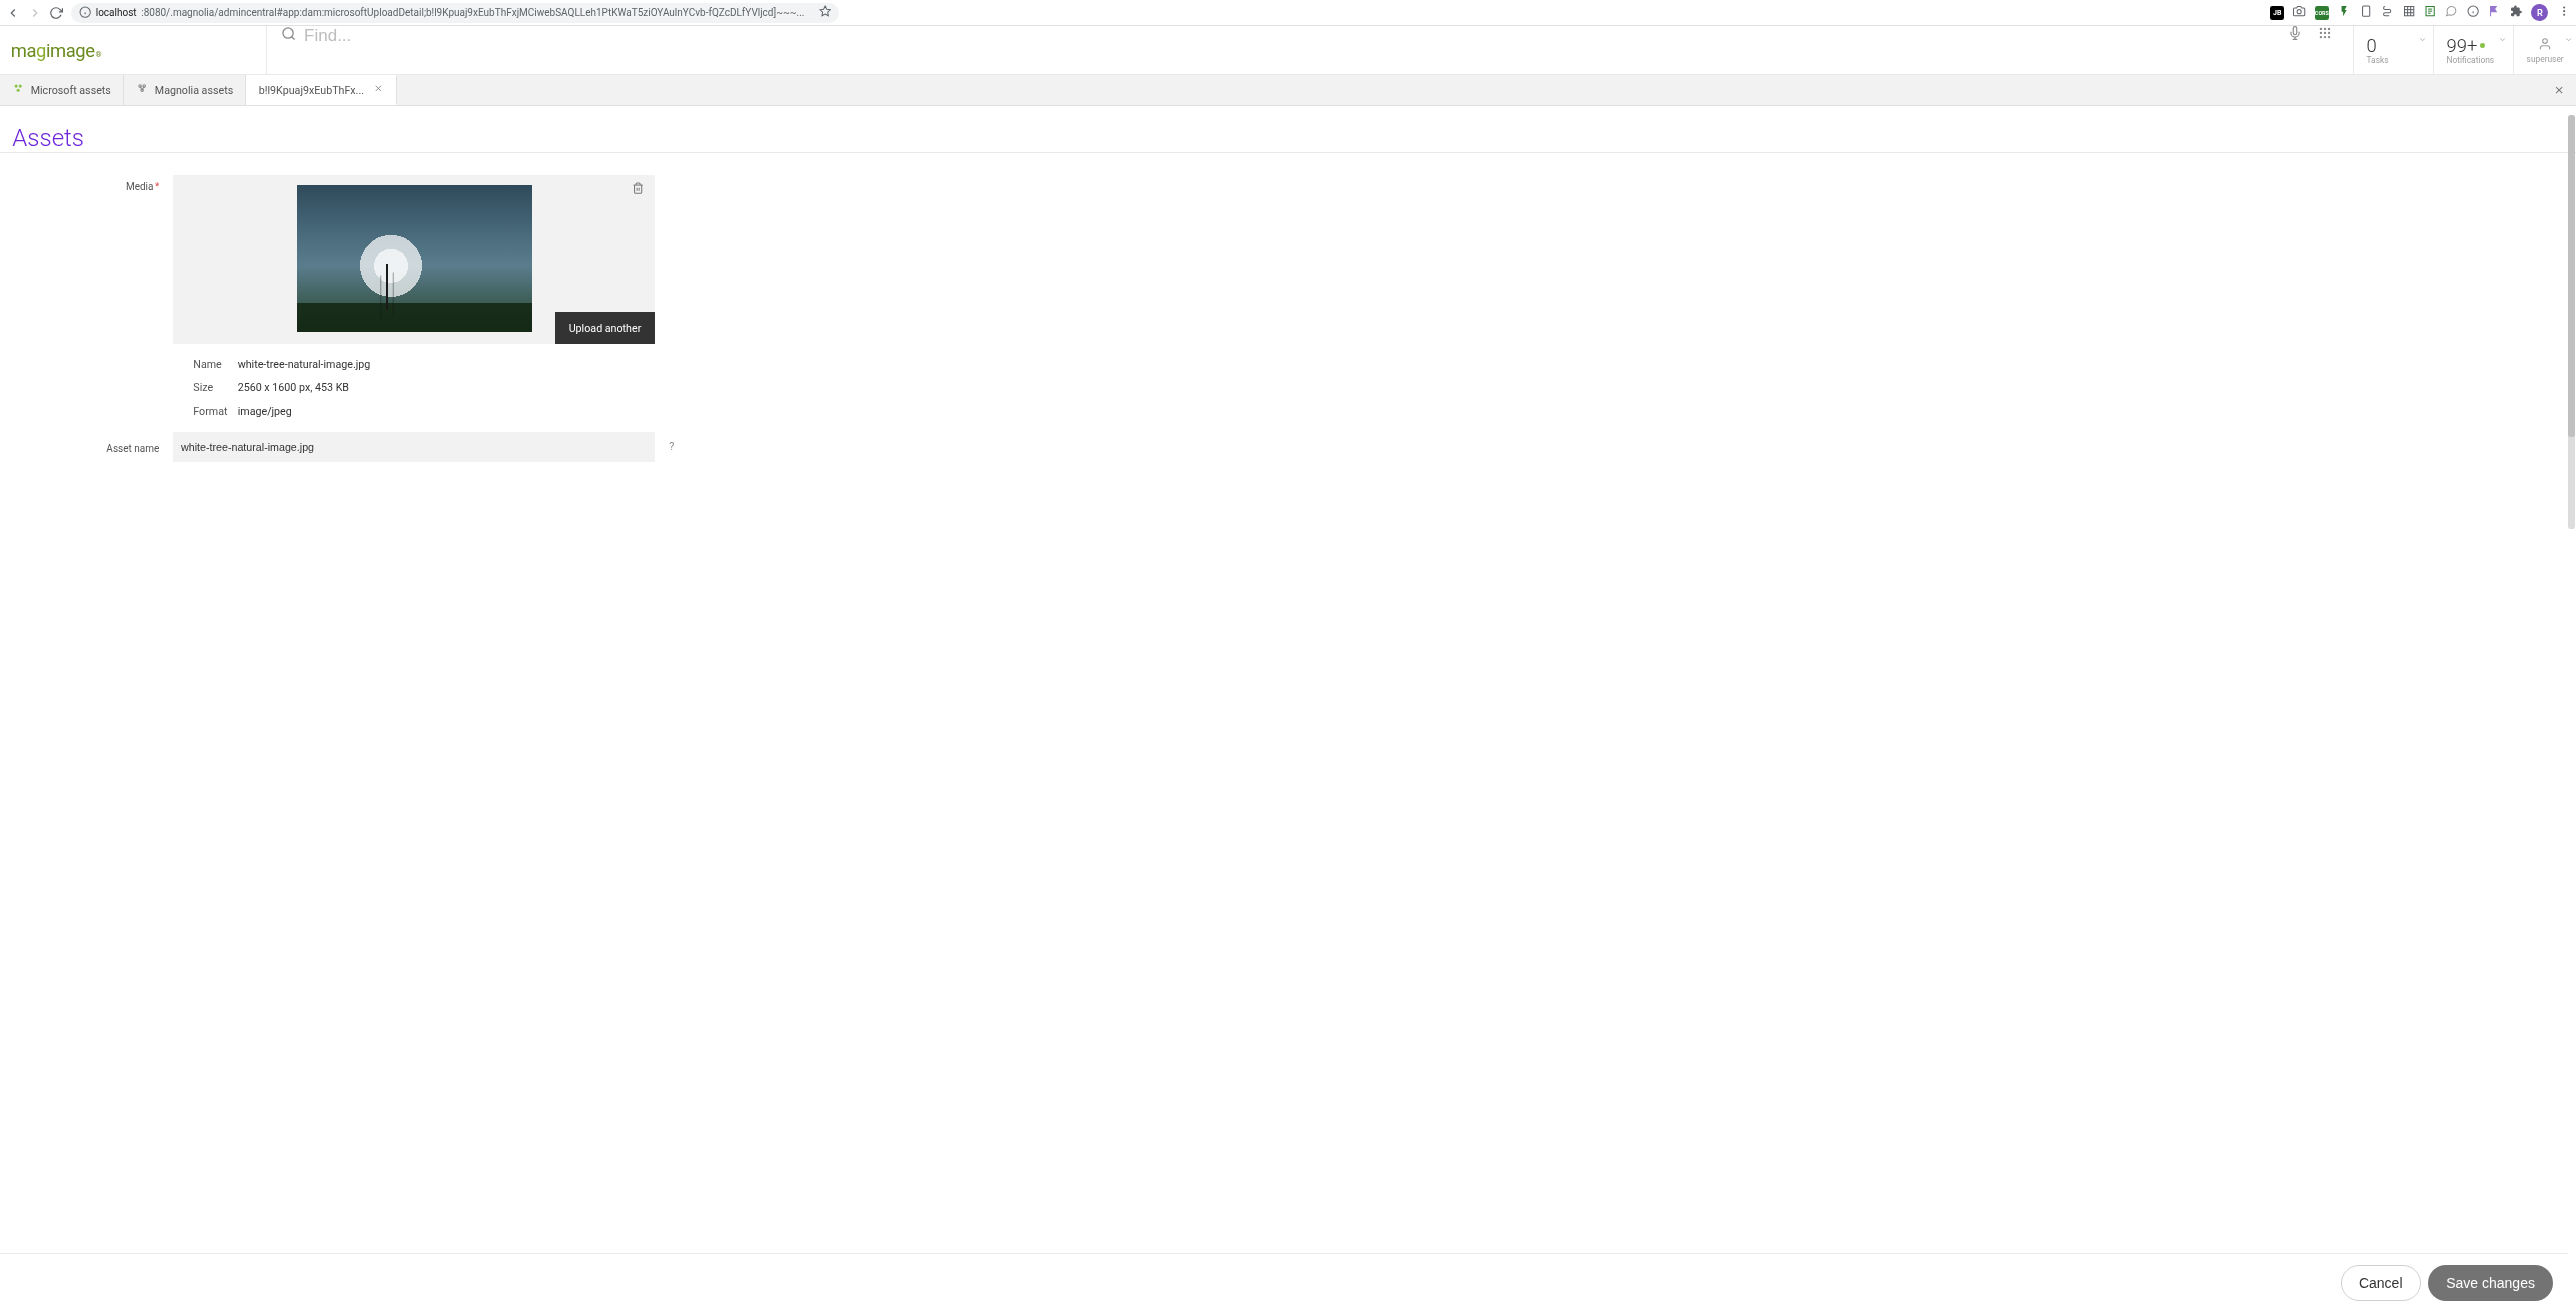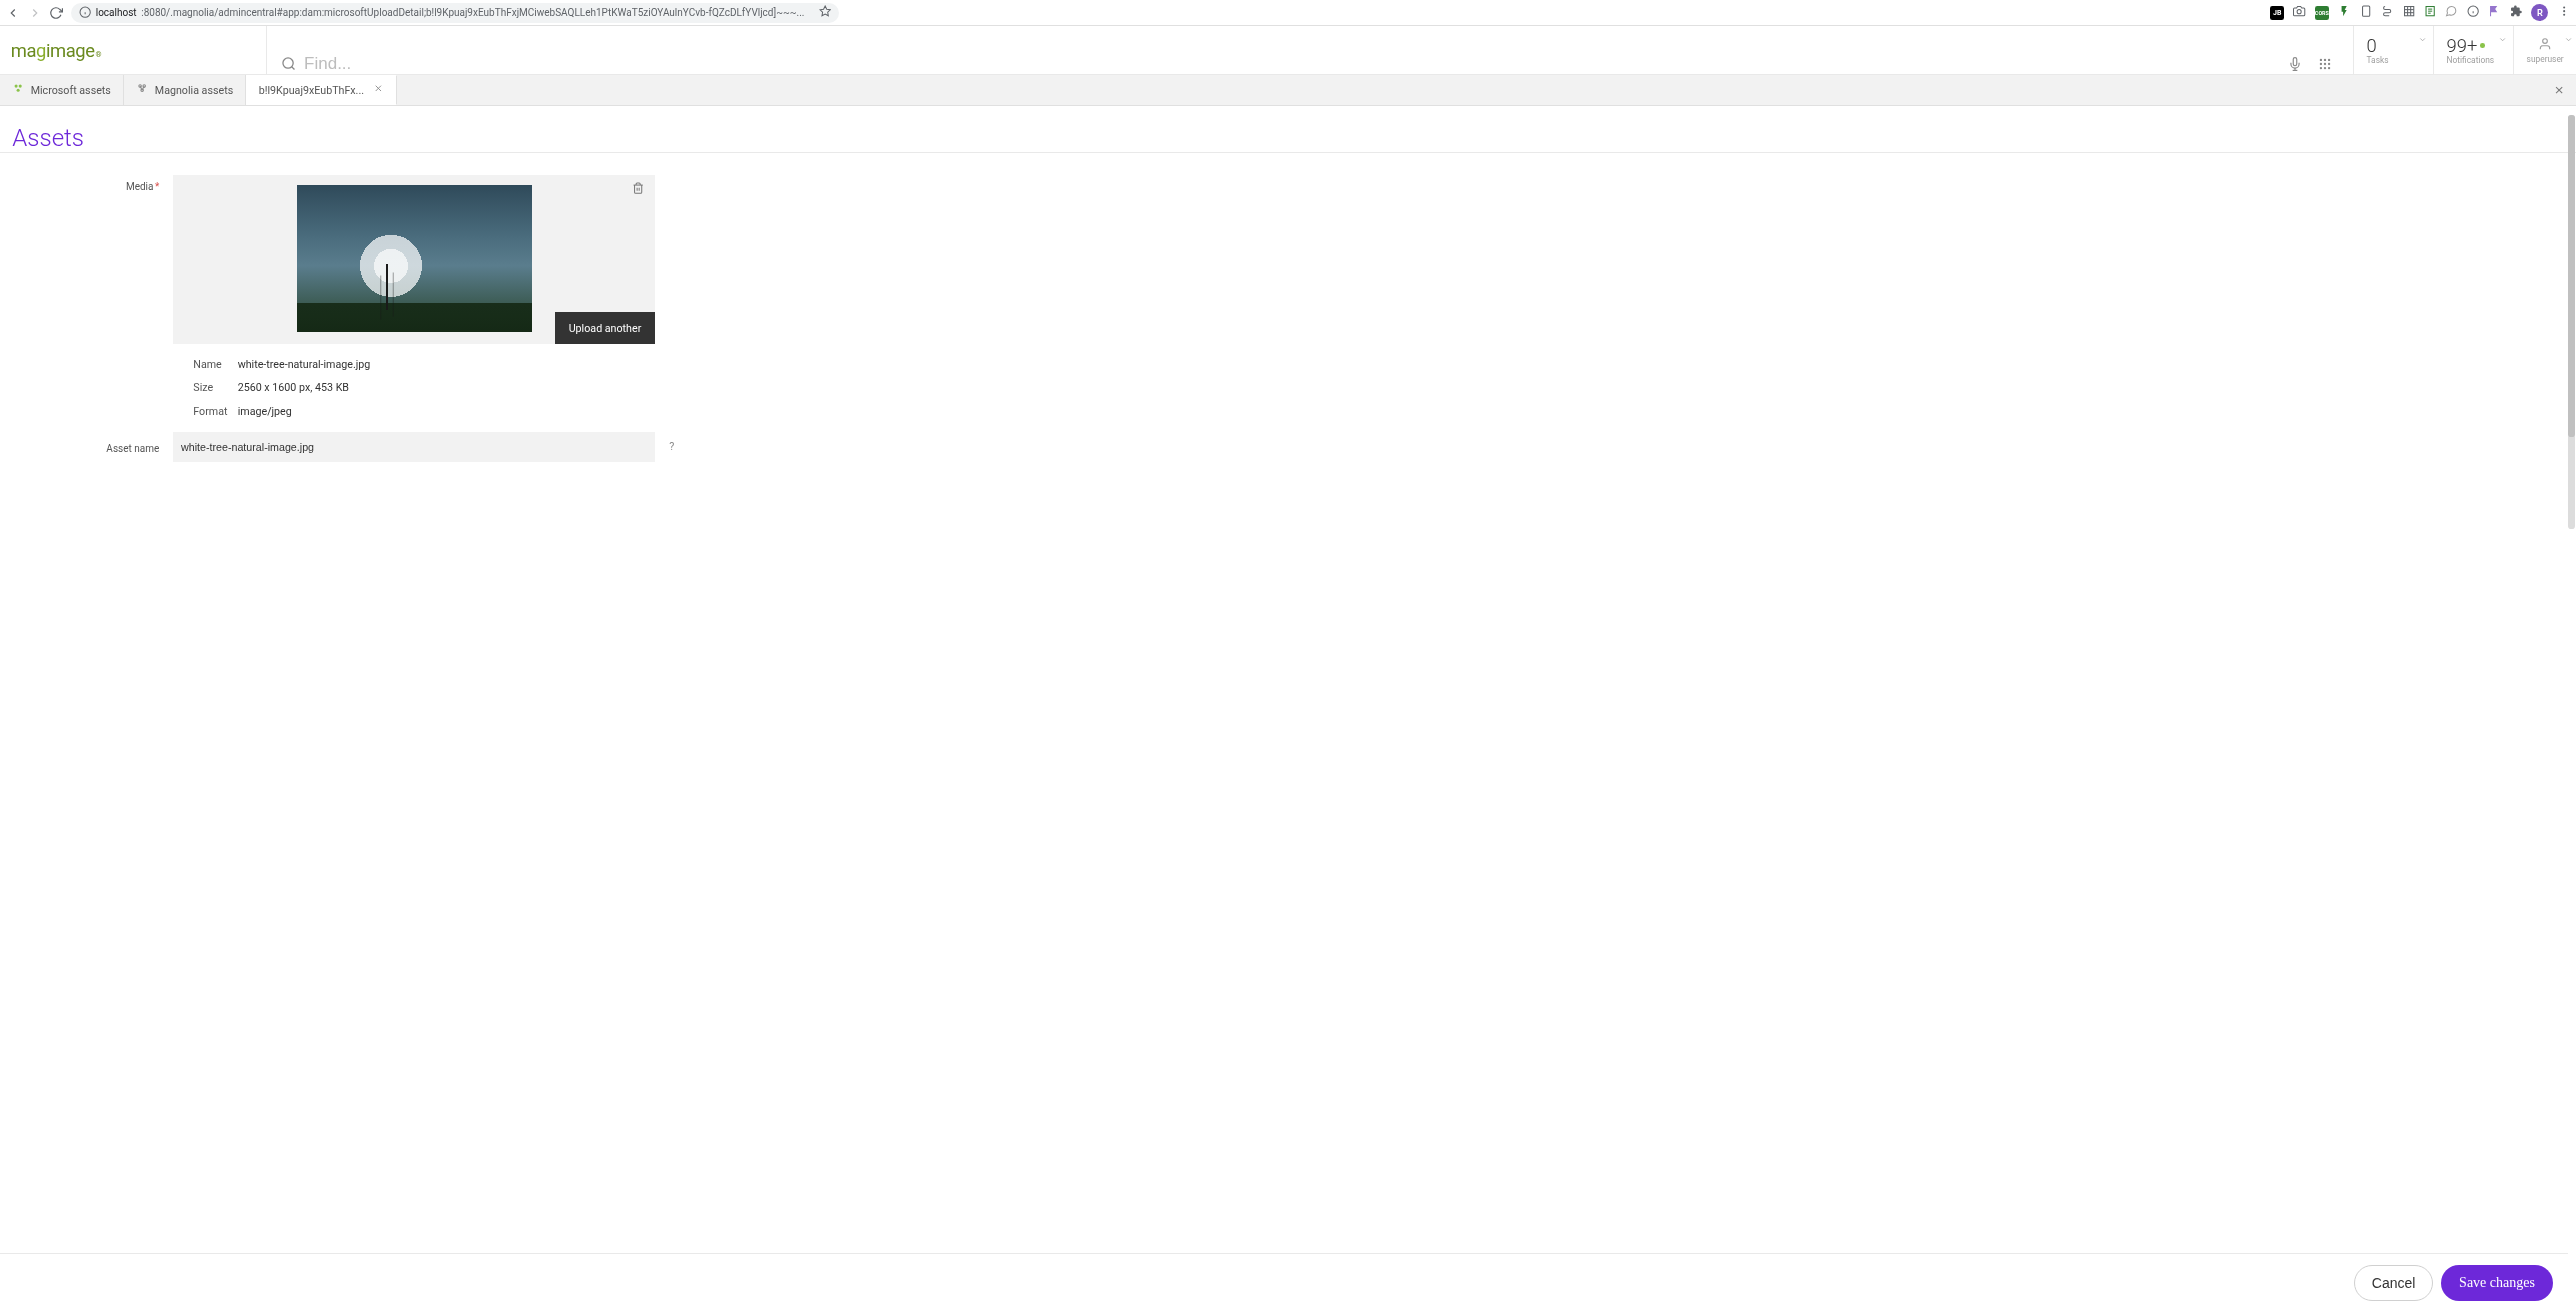--- a/index.html
+++ b/index.html
@@ -31,21 +31,21 @@
   .ext-puzzle{color:#5f6368;}
   .avatar-small { width:17px; height:17px; border-radius:50%; background:#7e57c2; color:#fff; display:inline-flex; align-items:center; justify-content:center; font-size:9.2px; font-weight:600;}
   .kebab { color:#5f6368; }
 
   
   .app-header { display: flex; align-items: stretch; height: 49px; border-bottom: 0.8px solid #e9e9e9; }
   .logo-box { width: 267px; display: flex; align-items: center; padding-left: 10.7px; border-right: 0.8px solid #e9e9e9; }
   .logo { font-size: 18.4px; color: #6b8e23; letter-spacing: -0.4px; display:flex; align-items:baseline; }
   .logo .m-part{font-weight:400;}
   .logo .reg{font-size:7.7px; vertical-align: super; margin-left:0.8px;}
-  .search-area { flex: 1; display: flex; align-items: flex-end; padding: 0 14px; gap: 7.7px; border-right: 0.8px solid #e9e9e9; }
+  .search-area { flex: 1; display: flex; align-items: flex-start; padding: 0 14px; gap: 7.7px; border-right: 0.8px solid #e9e9e9; }
   .search-area .search-icon { color:#888; }
   .search-area input { border: none; outline: none; font-size: 17px; color: #333; width: 100%; }
   .search-area input::placeholder { color: #bdbdbd; font-weight: 300; }
   .search-mic { color:#888; padding: 0 7.7px; }
   .search-grid { color:#888; padding: 0 7.7px 0 0; }
 
   .stat-box { border-right: 0.8px solid #e9e9e9; padding: 6.1px 12.3px; min-width: 80px; display: flex; flex-direction: column; justify-content: center; position: relative; }
   .stat-box .num { font-size: 18.4px; font-weight: 300; color:#333; display:flex; align-items:center; gap:3.1px;}
   .stat-box .lbl { font-size: 8.4px; color: #9e9e9e; margin-top: -1.5px; }
   .stat-box .caret { position: absolute; right: 6.1px; top: 7.7px; color:#9e9e9e; }
@@ -89,21 +89,21 @@
   .meta-rows { display: grid; grid-template-columns: 46px auto; row-gap: 10.7px; column-gap: 18.4px; font-size: 10.7px; color: #333; }
   .meta-rows .mlabel { color: #555; margin-left: 20px; }
 
   .text-input { background: #f2f2f2; border: none; outline: none; padding: 9.2px 7.7px; font-size: 10.7px; width: 100%; color:#333;}
   .help-q { color:#888; padding-top:7.7px; font-size:10.7px; cursor: pointer;}
 
   
   .footer-bar { position: fixed; left: 0; right: 7.7px; bottom: 0; background: #fff; border-top: 0.8px solid #e9e9e9; padding: 10.7px 15.4px; display: flex; justify-content: flex-end; gap: 7.7px; }
   .btn { border-radius: 18.4px; padding: 9.2px 17px; font-size: 14px; cursor: pointer; border: 0.8px solid transparent; }
   .btn-cancel { background: #fff; border-color: #d0d0d0; color:#333;}
-  .btn-save { background: #6d28d9; color: #fff; font-family: Liberation Serif, serif; }
+  .btn-save { background: #737373; color: #fff; }
 
   
   .scroll-hint { position: fixed; right: 1.5px; top: 115px; width: 6.1px; height: 414px; background: #dcdcdc; border-radius: 3.1px; }
   .scroll-thumb { width:6.1px; height:322px; background:#c0c0c0; border-radius:3.1px;}
 
 </style>
 </head>
 <body>
 
 <div class="browser-bar">

